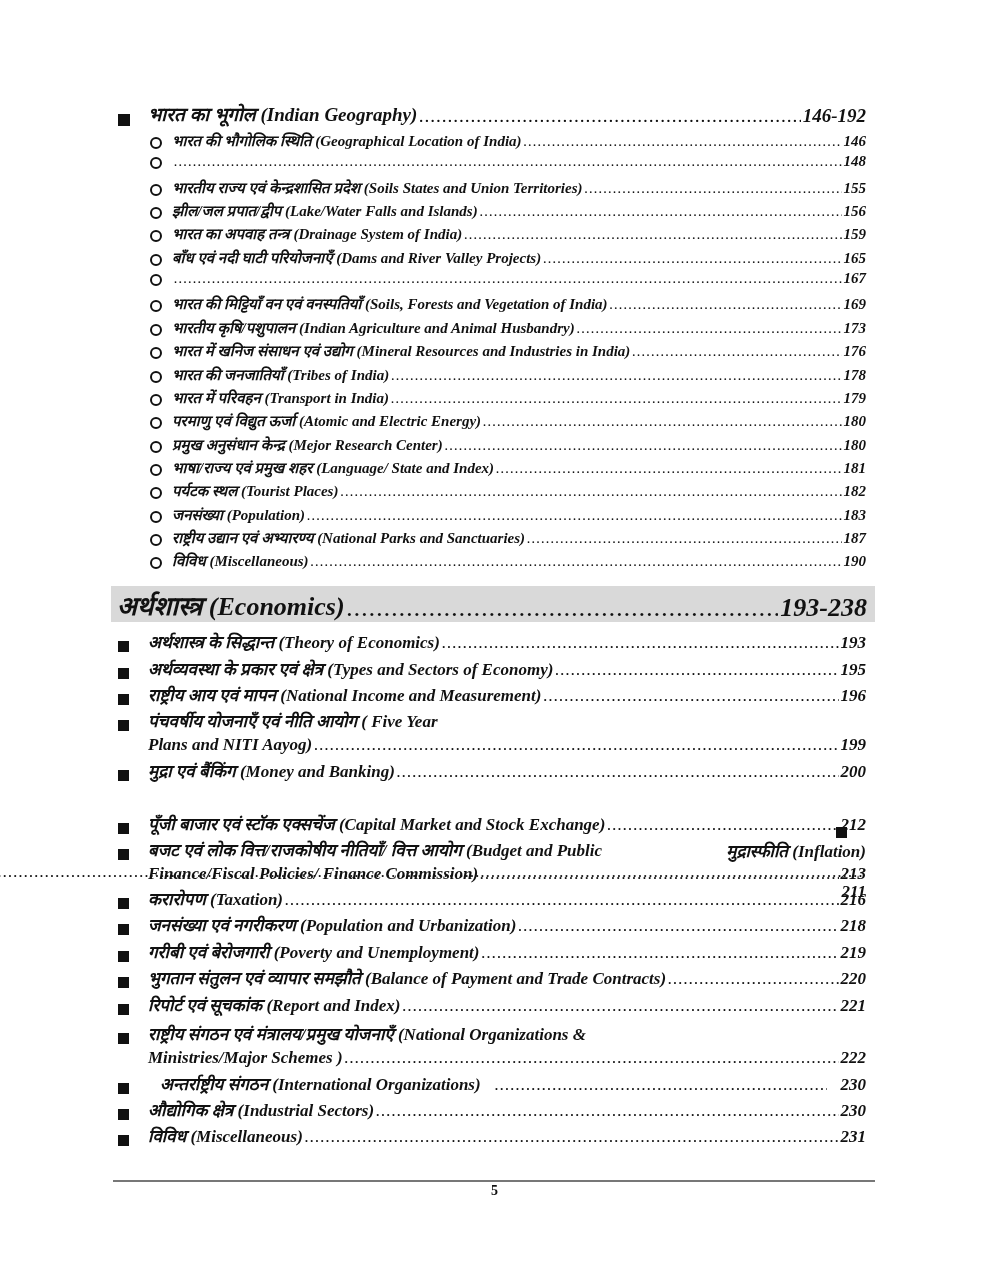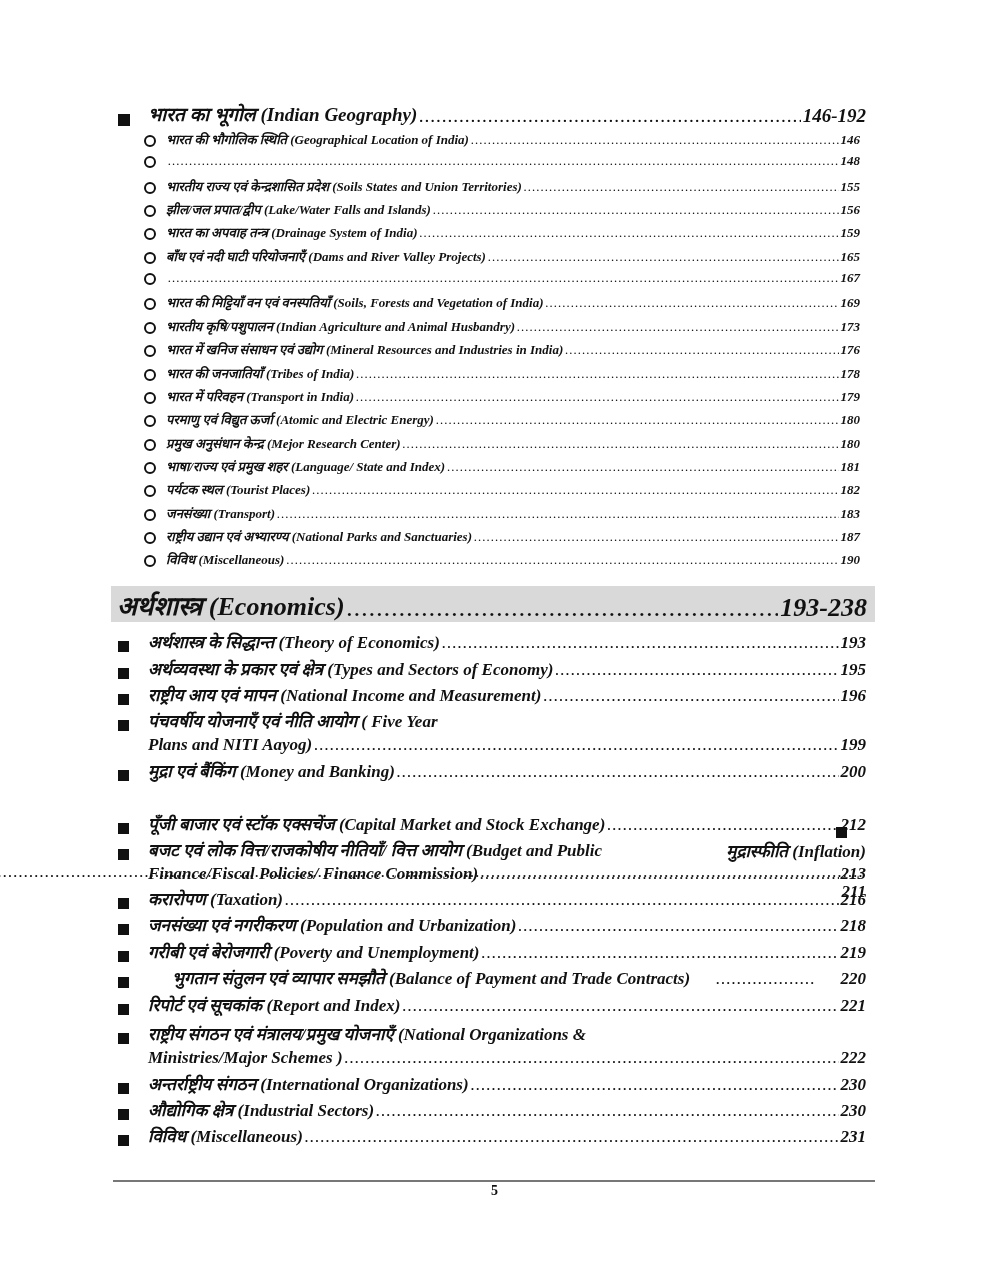--- a/index.html
+++ b/index.html
@@ -12,21 +12,21 @@
   .bullet-ci { display: inline-block; width: 8px; height: 8px; border: 2px solid #111; border-radius: 50%; margin-right: 10px; position: relative; top: -1px; flex: none; }
   .label { flex: none; }
   .leader { flex: 1 1 auto; overflow: hidden; margin: 0 2px; letter-spacing: 1px; font-weight: normal; }
   .leader::before { content: "......................................................................................................................................................................................................................................................................................................"; }
   .page-no { flex: none; text-align: right; }
 
   
   .h-main { left: 118px; width: 748px; top: 101px; font-size: 19px; font-weight: bold; }
   .h-main .bullet-sq { width: 12px; height: 12px; margin-right: 18px; }
   
-  .sub { left: 144px; width: 716px; font-size: 13px; font-weight: bold; }
+  .sub { left: 150px; width: 716px; font-size: 15px; font-weight: bold; }
   .sub .label { font-weight: bold; }
 
   
   .band { position: absolute; left: 111px; top: 586px; width: 764px; height: 36px; background: #d9d9d9; }
   .band-row { left: 117px; width: 750px; top: 587px; font-size: 26px; font-weight: bold; }
 
   
   .eco { left: 118px; width: 748px; font-size: 17px; font-weight: bold; }
   .eco .bullet-sq { width: 11px; height: 11px; margin-right: 19px; }
   .cont { left: 148px; width: 718px; font-size: 17px; font-weight: bold; }
@@ -136,21 +136,21 @@
         <span class="page-no">181</span>
       </div>
       <div class="row sub" style="top: 480.25px;">
         <span class="bullet-ci"></span>
         <span class="label">पर्यटक स्थल (Tourist Places)</span>
         <span class="leader"></span>
         <span class="page-no">182</span>
       </div>
       <div class="row sub" style="top: 503.6px;">
         <span class="bullet-ci"></span>
-        <span class="label">जनसंख्या (Transport)</span>
+        <span class="label">जनसंख्या (Population)</span>
         <span class="leader"></span>
         <span class="page-no">183</span>
       </div>
       <div class="row sub" style="top: 526.95px;">
         <span class="bullet-ci"></span>
         <span class="label">राष्ट्रीय उद्यान एवं अभ्यारण्य (National Parks and Sanctuaries)</span>
         <span class="leader"></span>
         <span class="page-no">187</span>
       </div>
       <div class="row sub" style="top: 550.3px;">
@@ -234,42 +234,42 @@
         <span class="label">जनसंख्या एवं नगरीकरण (Population and Urbanization)</span>
         <span class="leader"></span>
         <span class="page-no">218</span>
       </div>
       <div class="row eco" style="top: 940px;">
         <span class="bullet-sq"></span>
         <span class="label">गरीबी एवं बेरोजगारी (Poverty and Unemployment)</span>
         <span class="leader"></span>
         <span class="page-no">219</span>
       </div>
-      <div class="row eco" style="top: 966px; gap: 24px;">
+      <div class="row eco" style="top: 966px;">
         <span class="bullet-sq"></span>
         <span class="label">भुगतान संतुलन एवं व्यापार समझौते (Balance of Payment and Trade Contracts)</span>
         <span class="leader"></span>
         <span class="page-no">220</span>
       </div>
       <div class="row eco" style="top: 993px;">
         <span class="bullet-sq"></span>
         <span class="label">रिपोर्ट एवं सूचकांक (Report and Index)</span>
         <span class="leader"></span>
         <span class="page-no">221</span>
       </div>
       <div class="row eco" style="top: 1022px;">
         <span class="bullet-sq"></span>
         <span class="label">राष्ट्रीय संगठन एवं मंत्रालय/प्रमुख योजनाएँ (National Organizations &amp;</span>
       </div>
       <div class="row cont" style="top: 1048px;">
         <span class="label">Ministries/Major Schemes )</span>
         <span class="leader"></span>
         <span class="page-no">222</span>
       </div>
-      <div class="row eco" style="top: 1072px;">
+      <div class="row eco" style="top: 1072px; gap: 12px;">
         <span class="bullet-sq"></span>
         <span class="label">अन्तर्राष्ट्रीय संगठन (International Organizations)</span>
         <span class="leader"></span>
         <span class="page-no">230</span>
       </div>
       <div class="row eco" style="top: 1098px;">
         <span class="bullet-sq"></span>
         <span class="label">औद्योगिक क्षेत्र (Industrial Sectors)</span>
         <span class="leader"></span>
         <span class="page-no">230</span>

